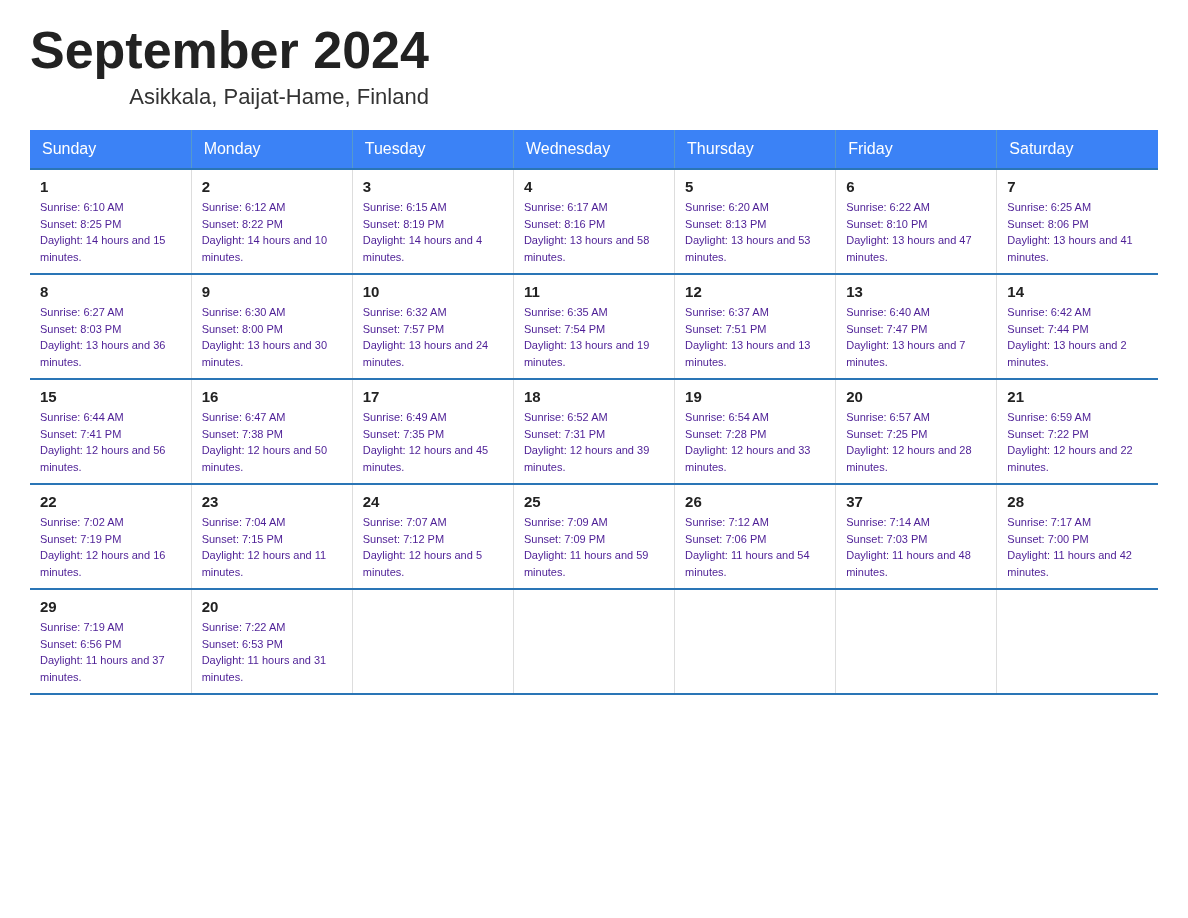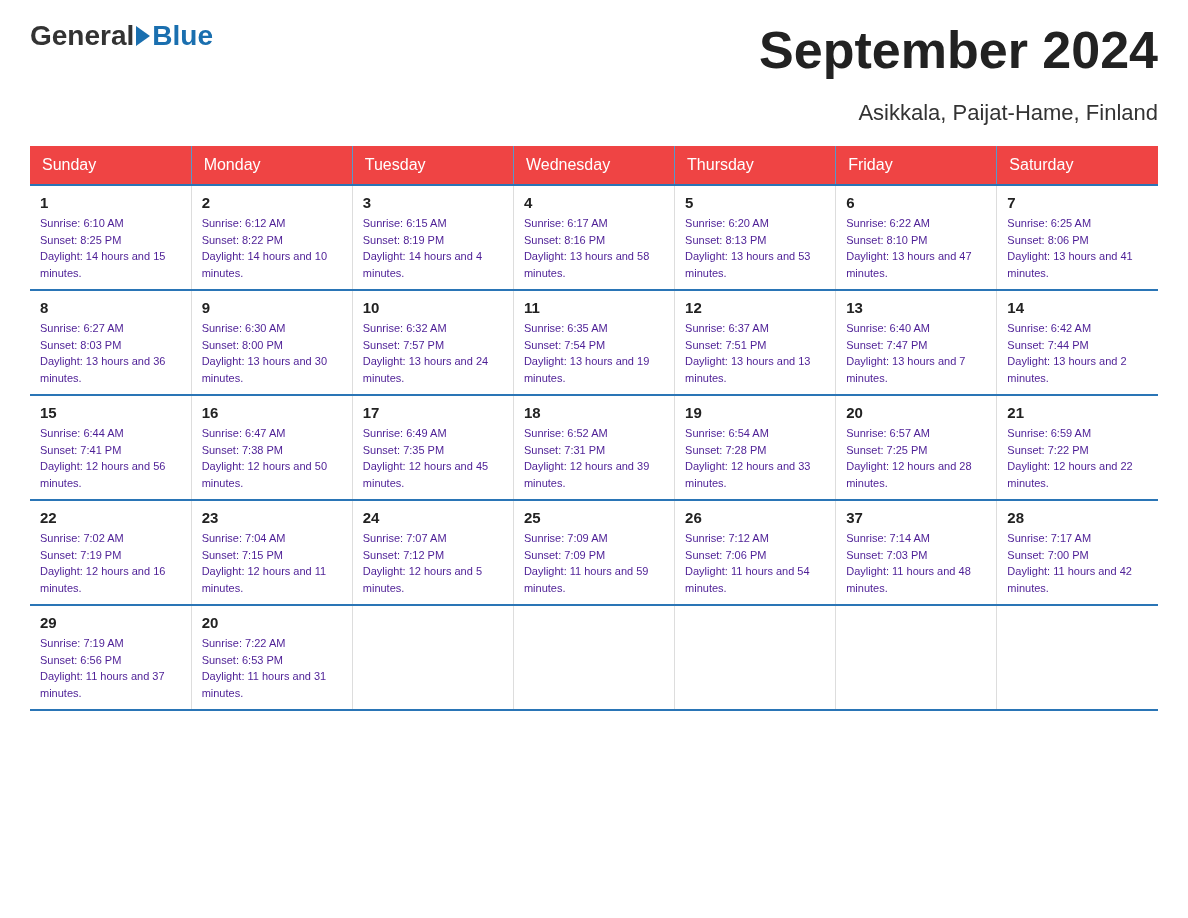--- a/index.html
+++ b/index.html
@@ -47,28 +47,28 @@
       text-align: right;
     }
     .month-title {
       font-size: 52px;
       font-weight: bold;
       color: #222;
     }
     .location-title {
       font-size: 22px;
       color: #333;
-      margin-top: 20px;
+      margin-top: 4px;
     }
     .calendar-table {
       width: 100%;
       border-collapse: collapse;
     }
     .calendar-table th {
-      background-color: #ef4444;
+      background-color: #3b82f6;
       color: #fff;
       padding: 10px 12px;
       text-align: left;
       font-size: 16px;
       font-weight: normal;
       border-right: 1px solid #5599cc;
     }
     .calendar-table th:last-child { border-right: none; }
     .calendar-table td {
       vertical-align: top;
@@ -95,29 +95,20 @@
       color: #4c1d95;
     }
     .empty-cell {
       background: #fff;
     }
   </style>
 </head>
 <body>
 
 <div class="header">
-  <div class="logo">
-    <div class="logo-text">
-      <span class="logo-general">General</span>
-      <div class="logo-blue-part">
-        <div class="logo-arrow"></div>
-        <span class="logo-blue">Blue</span>
-      </div>
-    </div>
-  </div>
   <div class="title-section">
     <div class="month-title">September 2024</div>
     <div class="location-title">Asikkala, Paijat-Hame, Finland</div>
   </div>
 </div>
 
 <table class="calendar-table">
   <thead>
     <tr>
     <th>Sunday</th>

